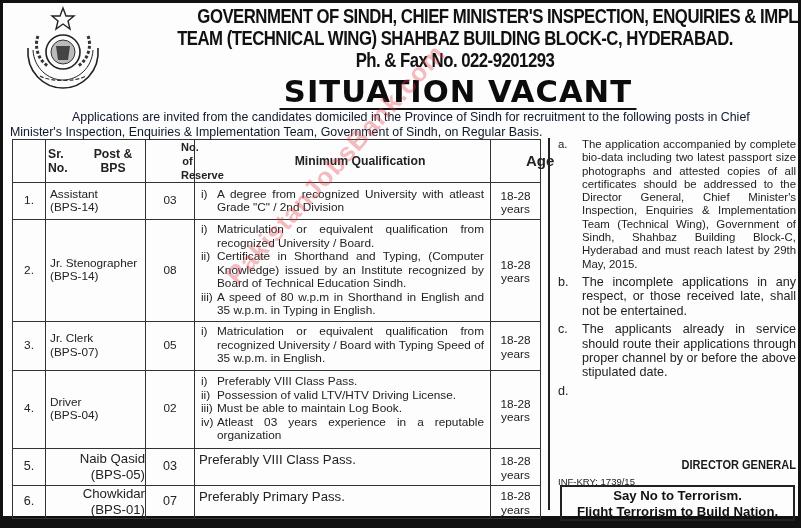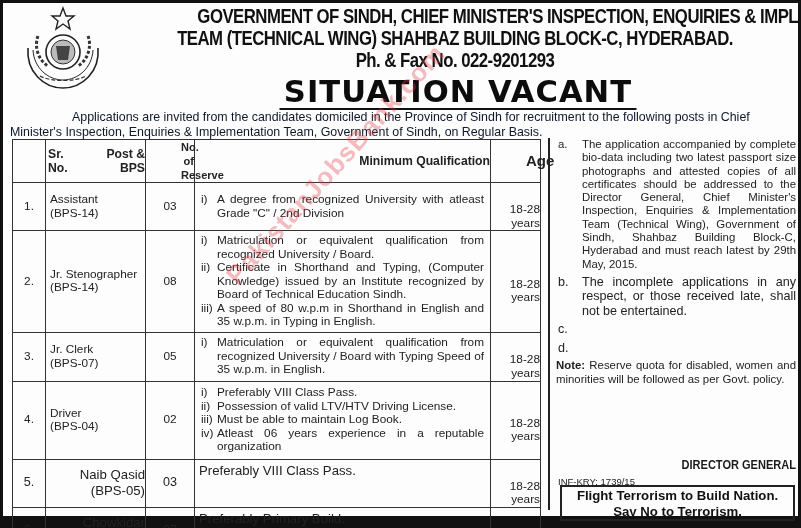--- a/index.html
+++ b/index.html
@@ -37,27 +37,27 @@
     font-size: 12.4px; line-height: 15px; color: #0f172a; text-indent: 62px;
   }
 
   table.posts {
     position: absolute; left: 12px; top: 139px; width: 528px; height: 371px;
     border-collapse: collapse; table-layout: fixed;
   }
   table.posts td, table.posts th {
     border: 1px solid #333; vertical-align: middle; font-size: 11.8px; line-height: 13.5px; color: #222;
   }
-  table.posts th { font-weight: bold; text-align: right; font-size: 12.2px; line-height: 14px; padding-left: 35px; }
+  table.posts th { font-weight: bold; text-align: center; font-size: 12.2px; line-height: 14px; padding-left: 35px; }
   table.posts th.age-h { font-size: 15px; }
   .col-sr { width: 33px; } .col-post { width: 100px; } .col-vac { width: 49px; }
   .col-qual { width: 296px; } .col-age { width: 50px; }
   td.sr, td.vac { text-align: center; }
   td.post { padding-left: 4px; }
-  td.age { text-align: right; vertical-align: top; padding-top: 20px; font-size: 13px; line-height: 17px; }
+  td.age { text-align: center; vertical-align: top; padding-top: 4px; font-size: 13px; line-height: 17px; }
   td.qual { padding: 3px 6px 3px 4px; vertical-align: middle; }
   .q-item { display: flex; align-items: flex-start; }
   .q-num { width: 18px; flex: 0 0 18px; text-align: left; padding-left: 2px; }
   .q-text { flex: 1; text-align: justify; }
   td.qual.single { font-size: 13.2px; vertical-align: top; padding-top: 4px; padding-left: 4px; }
   td.post.big { font-size: 13.2px; line-height: 16px; text-align: right; }
   td.sr.big, td.vac.big { font-size: 12.6px; }
 
   .divider {
     position: absolute; left: 548px; top: 138px; width: 2px; height: 372px; background: #222;
@@ -219,21 +219,21 @@
         <div class="q-item">
           <span class="q-num">ii)</span>
           <span class="q-text">Possession of valid LTV/HTV Driving License.</span>
         </div>
         <div class="q-item">
           <span class="q-num">iii)</span>
           <span class="q-text">Must be able to maintain Log Book.</span>
         </div>
         <div class="q-item">
           <span class="q-num">iv)</span>
-          <span class="q-text">Atleast 06 years experience in a reputable organization</span>
+          <span class="q-text">Atleast 03 years experience in a reputable organization</span>
         </div>
       </td>
       <td class="age">
         <span>18-28</span><br>
         <span>years</span>
       </td>
     </tr>
 
     <tr style="height:37px">
       <td class="sr big">5.</td>
@@ -249,21 +249,21 @@
       </td>
     </tr>
 
     <tr style="height:33px">
       <td class="sr big">6.</td>
       <td class="post big">
         <span>Chowkidar</span><br>
         <span>(BPS-01)</span>
       </td>
       <td class="vac big">07</td>
-      <td class="qual single">Preferably Primary Build.</td>
+      <td class="qual single">Preferably Primary Pass.</td>
       <td class="age">
         <span>18-28</span><br>
         <span>years</span>
       </td>
     </tr>
   </tbody>
 </table>
 
 <div class="divider"></div>
 
@@ -271,29 +271,27 @@
   <div class="note-item">
     <span class="nl">a.</span>
     <span class="nt">The application accompanied by complete bio-data including two latest passport size photographs and attested copies of all certificates should be addressed to the Director General, Chief Minister's Inspection, Enquiries &amp; Implementation Team (Technical Wing), Government of Sindh, Shahbaz Building Block-C, Hyderabad and must reach latest by 29th May, 2015.</span>
   </div>
   <div class="note-item big">
     <span class="nl">b.</span>
     <span class="nt">The incomplete applications in any respect, or those received late, shall not be entertained.</span>
   </div>
   <div class="note-item big">
     <span class="nl">c.</span>
+    <span class="nt">The applicants already in service should route their applications through proper channel by or before the above stipulated date.</span>
   </div>
   <div class="note-item big">
     <span class="nl">d.</span>
-  </div>
-  <div class="remark">
-    <b>Note:</b><span> Reserve quota for disabled, women and minorities will be followed as per Govt. policy.</span>
   </div>
 </div>
 
 <div class="signature">DIRECTOR GENERAL</div>
 <div class="ref">INF-KRY: 1739/15</div>
 <div class="slogan">
+  <div>Say No to Terrorism.</div>
   <div>Flight Terrorism to Build Nation.</div>
-  <div>Say No to Terrorism.</div>
 </div>
 
 <div class="watermark">PakistanJobsBank.com</div>
 
 </body></html>

